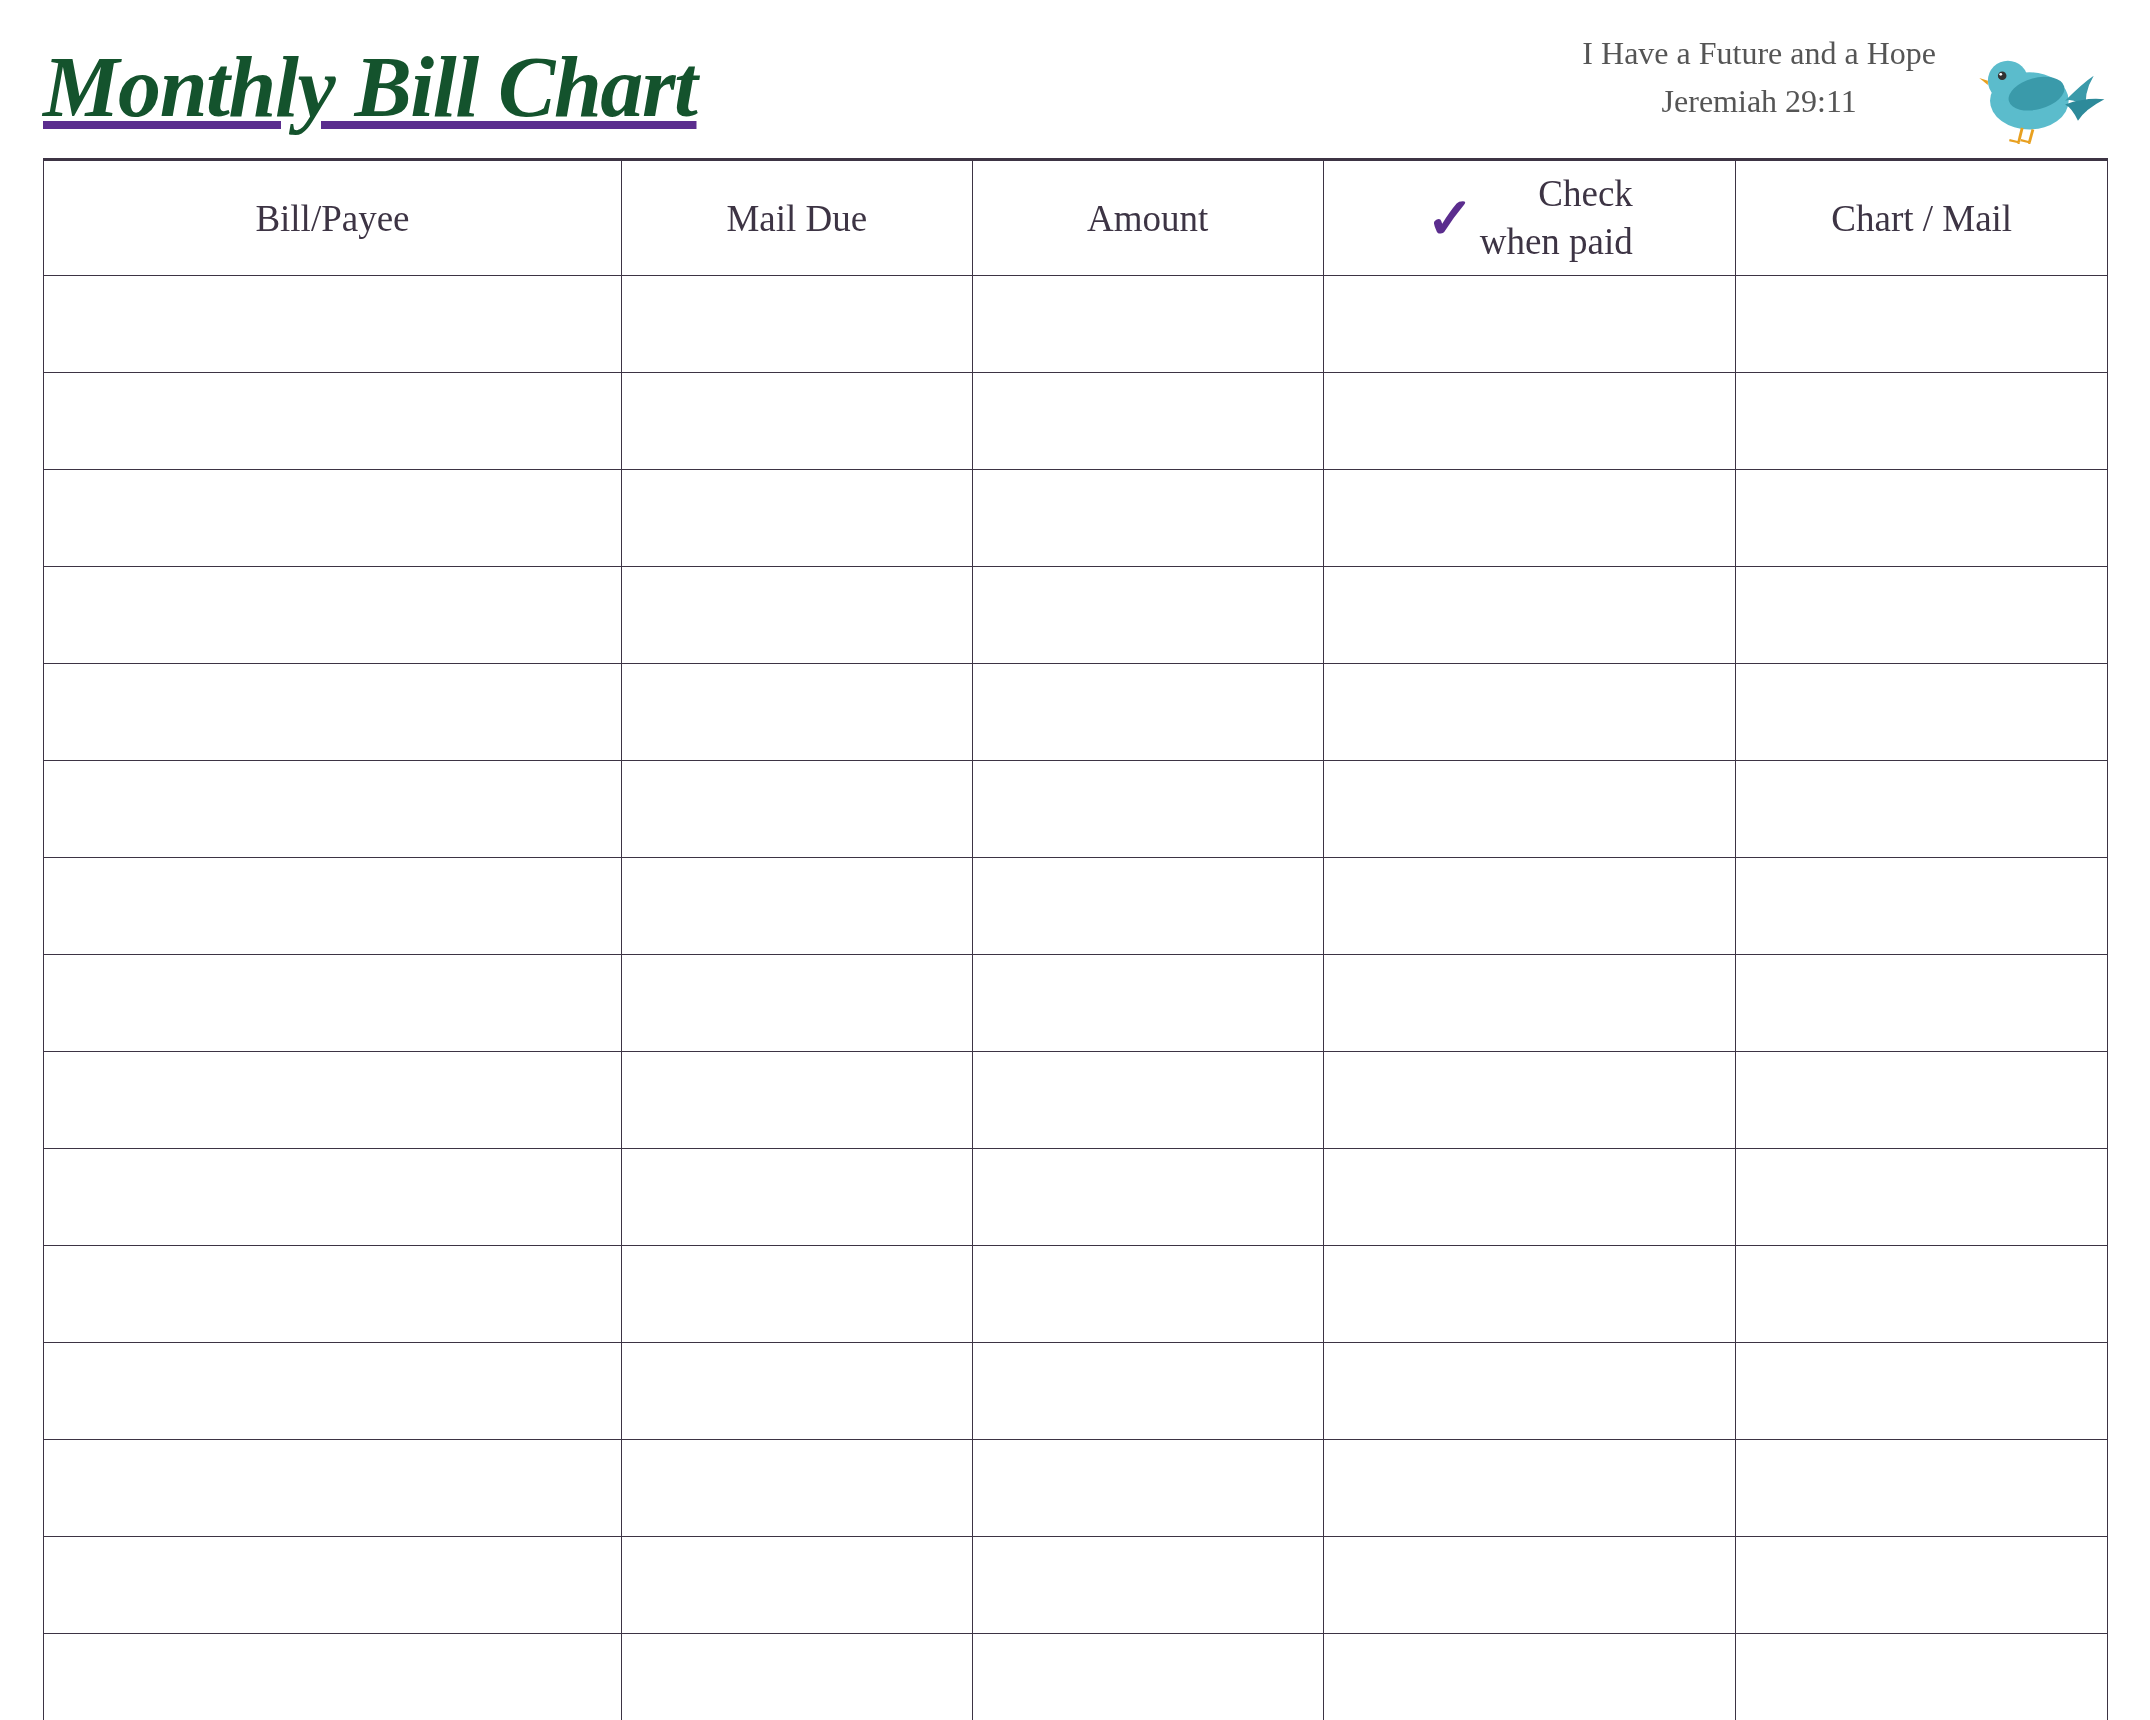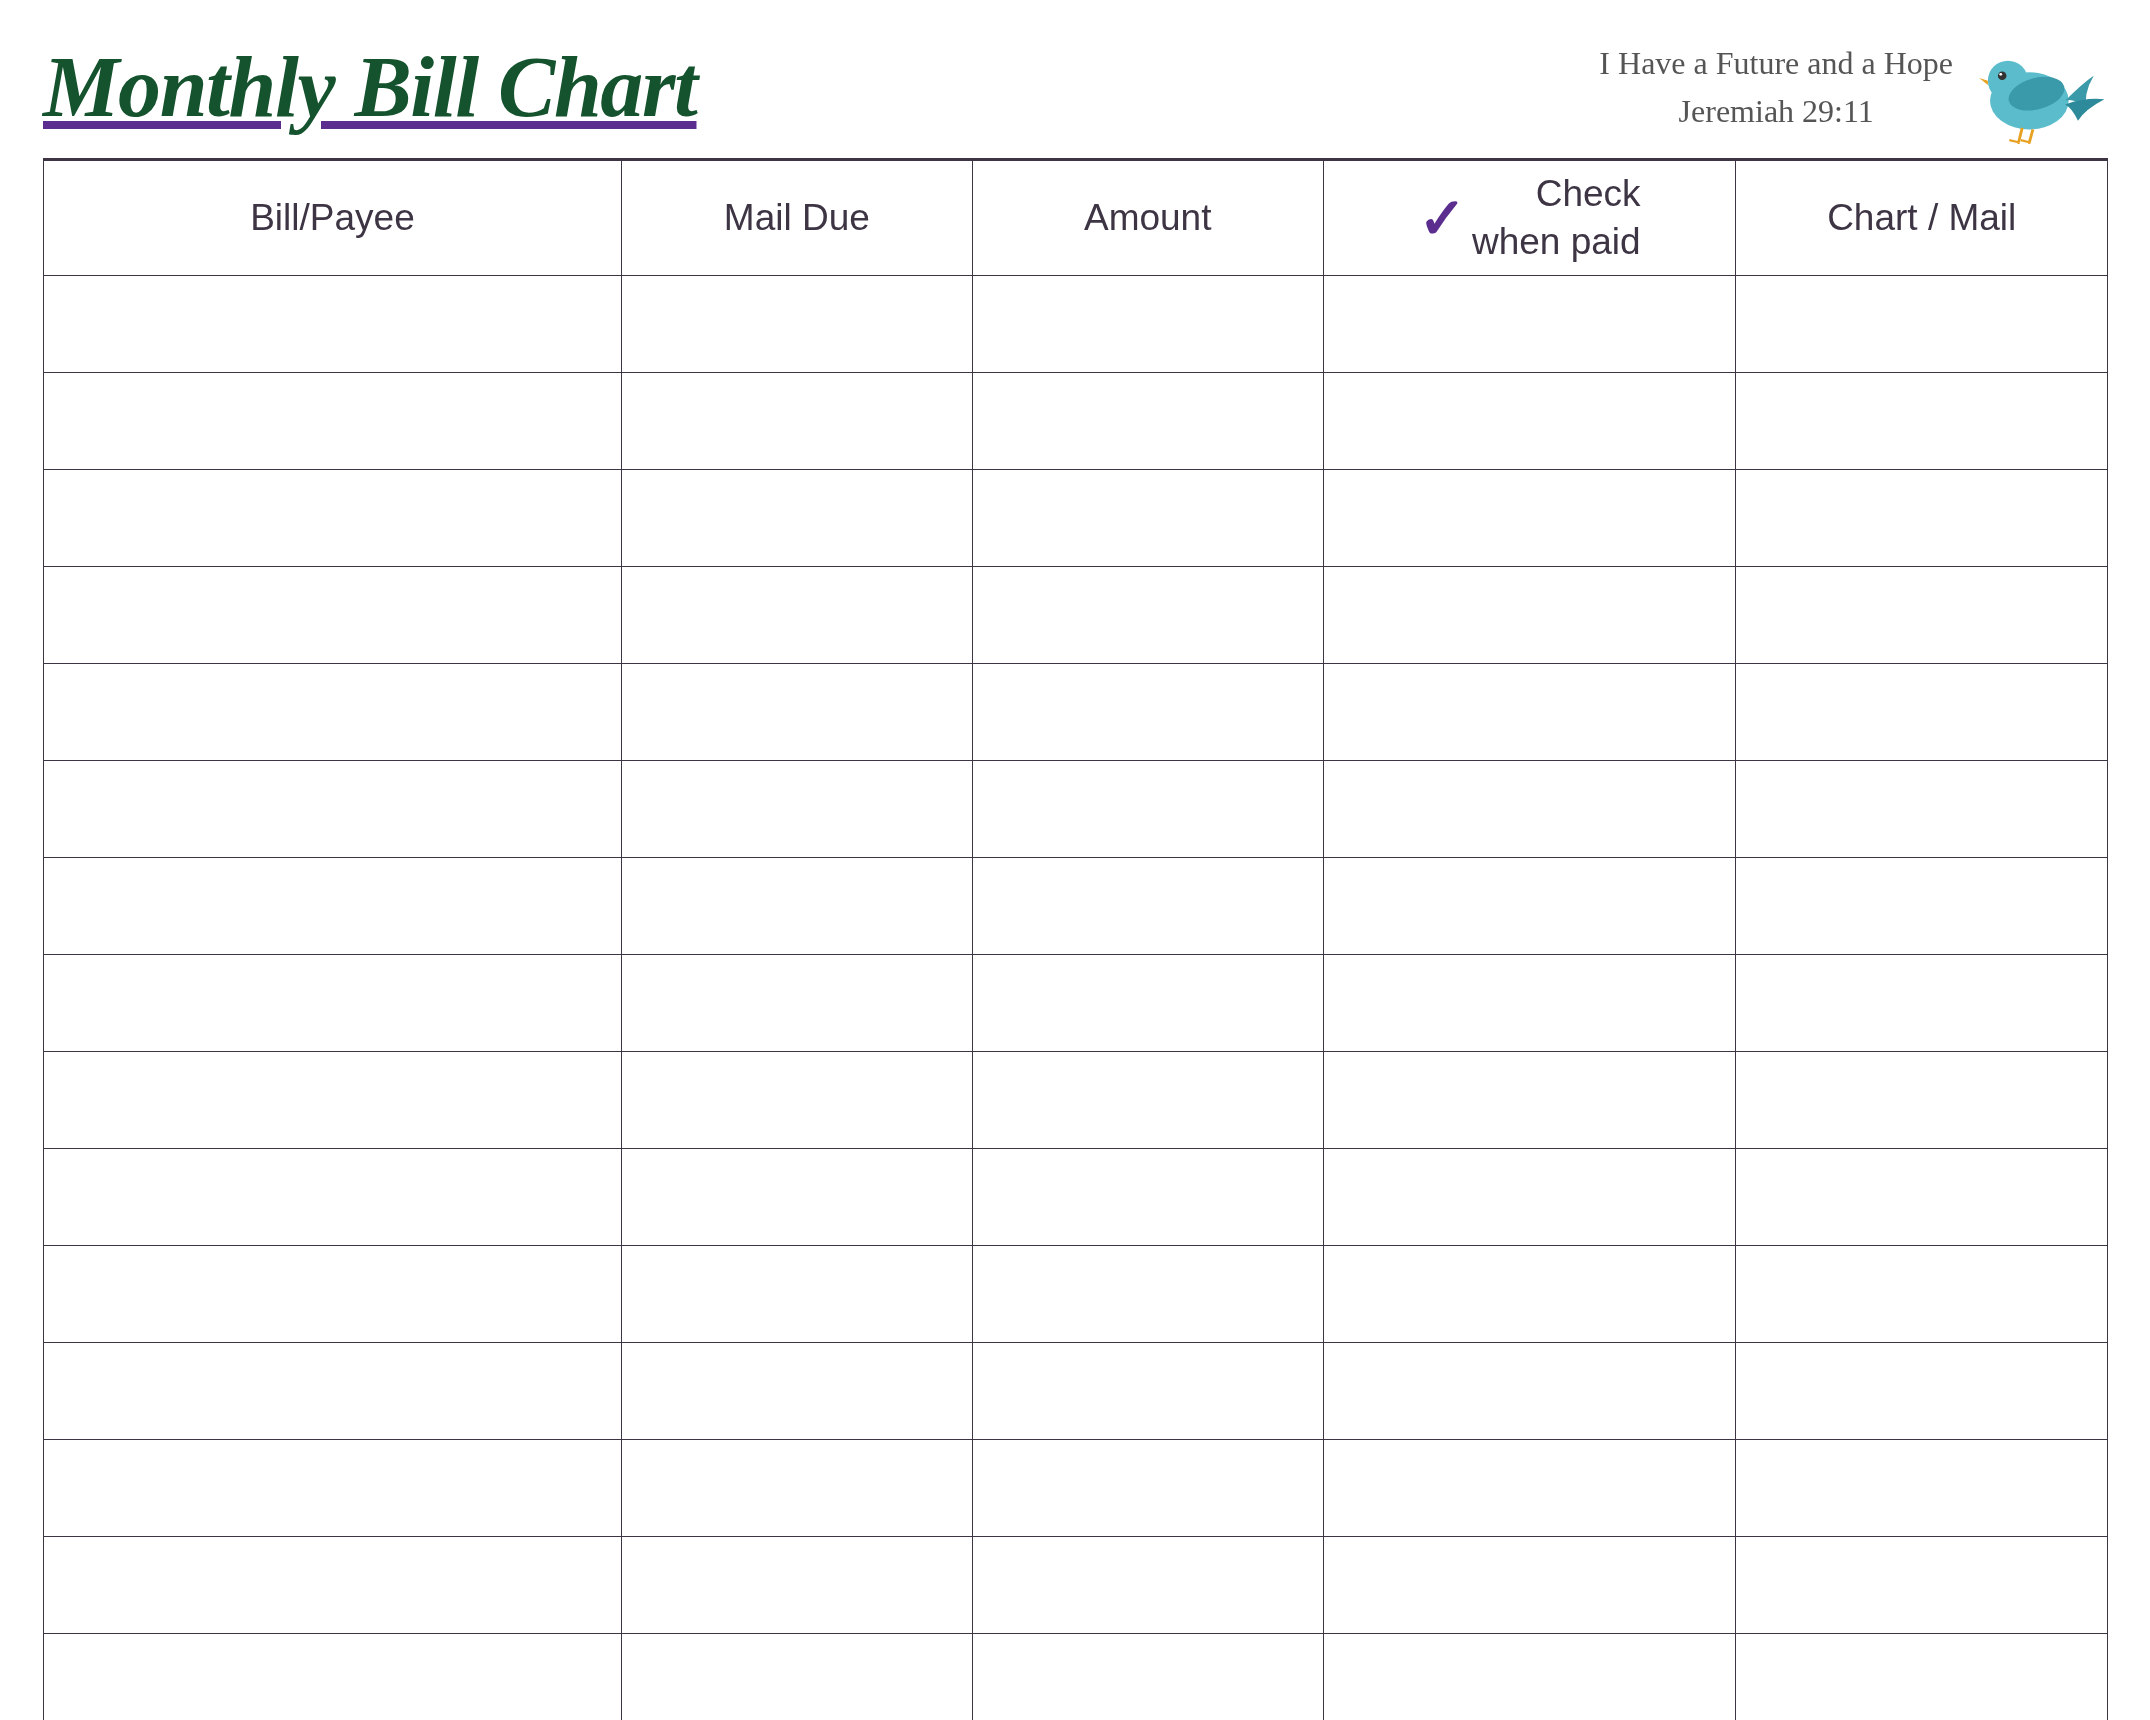--- a/index.html
+++ b/index.html
@@ -49,22 +49,21 @@
       font-weight: bold;
       color: #14532d;
       text-decoration: underline;
       text-decoration-color: #5b2d8e;
       letter-spacing: -1.4px;
       line-height: 1.0;
     }
 
     .header-right {
       display: flex;
-      align-items: center;
-      gap: 12px;
+      gap: 29px;
     }
 
     .verse-text {
       text-align: center;
       font-size: 32px;
       color: #555555;
       font-family: Georgia, serif;
       line-height: 1.5;
     }
 
@@ -93,21 +92,21 @@
       border: 1.8px solid #3d3444;
       height: 93px;
       vertical-align: middle;
       text-align: center;
     }
 
     th {
       font-size: 37px;
       font-weight: normal;
       color: #3d3444;
-      font-family: Liberation Sans, sans-serif;
+      font-family: Liberation Serif, serif;
       height: 115px;
       padding: 7.2px 14.3px;
     }
 
     td {
       height: 97px;
     }
 
     col.col-bill   { width: 28%; }
     col.col-date   { width: 17%; }

